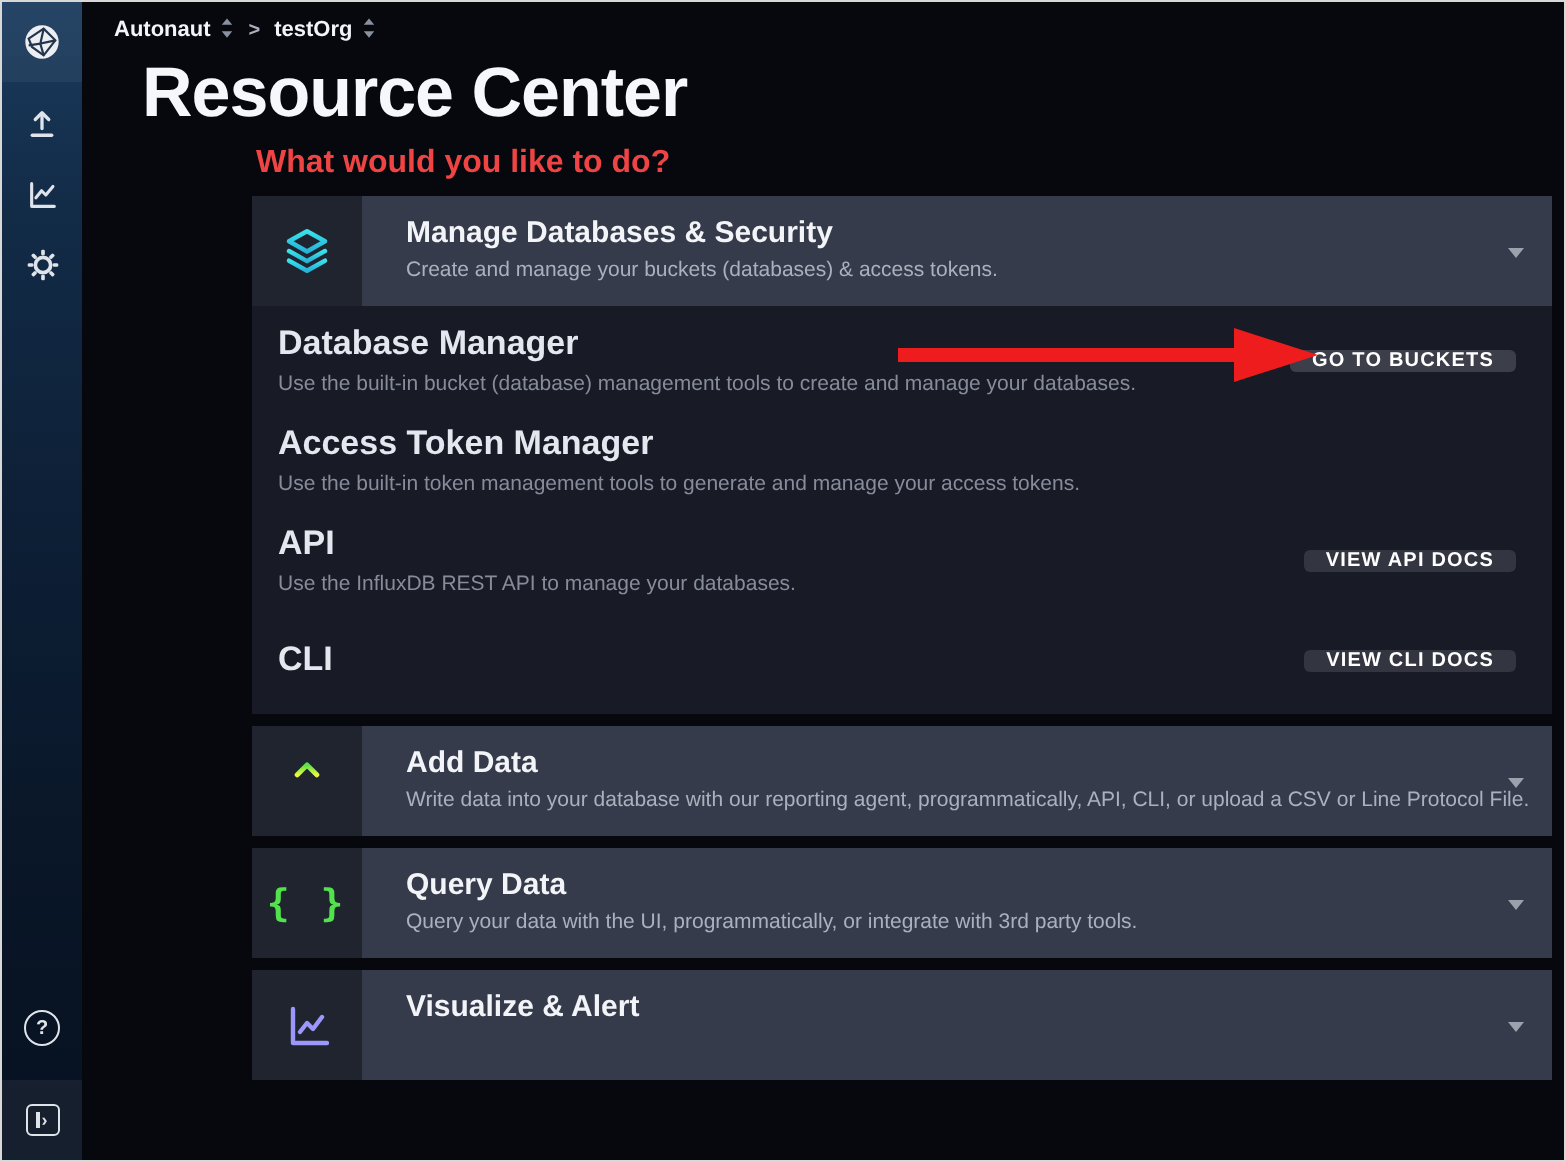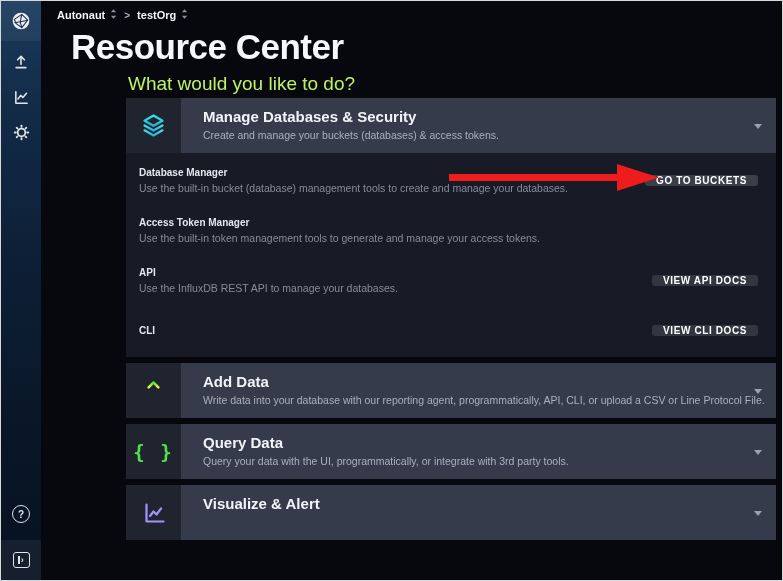--- a/index.html
+++ b/index.html
@@ -25,36 +25,36 @@
 
   
   .main{position:absolute;left:40px;top:0;right:0;bottom:0;background:#07080d;}
 
   .breadcrumb{position:absolute;left:16px;top:8px;display:flex;align-items:center;gap:7px;
               font-size:11px;font-weight:bold;color:#f2f4f8;}
   .crumb{display:flex;align-items:flex-start;gap:5px;cursor:pointer;}
   .crumb-sep{color:#aab0bd;font-size:10px;font-weight:bold;}
 
   .page-title{position:absolute;left:14px;top:26px;font-size:35px;font-weight:bold;color:#f5f7fb;letter-spacing:-0.5px;margin-left:16px;}
-  .page-subtitle{position:absolute;left:87px;top:72px;font-size:19px;font-weight:normal;color:#bef264;}
+  .page-subtitle{position:absolute;left:87px;top:72px;font-size:16px;font-weight:bold;color:#ef4444;}
 
   .panels{position:absolute;left:85px;top:97px;width:650px;}
 
   .section{margin-bottom:6px;}
   .sec-header{height:55px;background:#353b4a;display:flex;align-items:stretch;position:relative;cursor:pointer;}
   .icon-cell{width:55px;flex:0 0 55px;background:#20242f;display:flex;align-items:center;justify-content:center;}
   .sec-text{padding:10px 0 0 22px;}
   .sec-title{font-size:15px;font-weight:bold;color:#f2f4f8;}
   .sec-desc{font-size:10.5px;color:#aab0bd;margin-top:4px;}
   .caret{position:absolute;right:14px;top:50%;margin-top:-2px;width:0;height:0;
          border-left:4px solid transparent;border-right:4px solid transparent;border-top:5px solid #9ba1ad;}
 
   .sec-body{background:#181a26;padding:2px 0;}
   .row{height:50px;display:flex;align-items:center;justify-content:space-between;padding:0 18px 0 13px;}
-  .row-title{font-size:10px;font-weight:bold;color:#e4e7ee;}
+  .row-title{font-size:17px;font-weight:bold;color:#e4e7ee;}
   .row-desc{font-size:10.5px;color:#878c9a;margin-top:4px;}
   .btn{background:#333540;color:#fff;font-size:10px;font-weight:bold;letter-spacing:0.6px;
        padding:0 11px;border-radius:3px;border:none;white-space:nowrap;cursor:pointer;
        font-family:"Liberation Sans","DejaVu Sans",sans-serif;}
   .btn.highlight{background:#3c3e4a;}
 
   .braces{font-family:"DejaVu Sans Mono",monospace;font-size:19px;font-weight:bold;color:#52e24b;letter-spacing:2px;}
 
   
   .red-arrow{position:absolute;left:323px;top:65px;z-index:10;pointer-events:none;}

